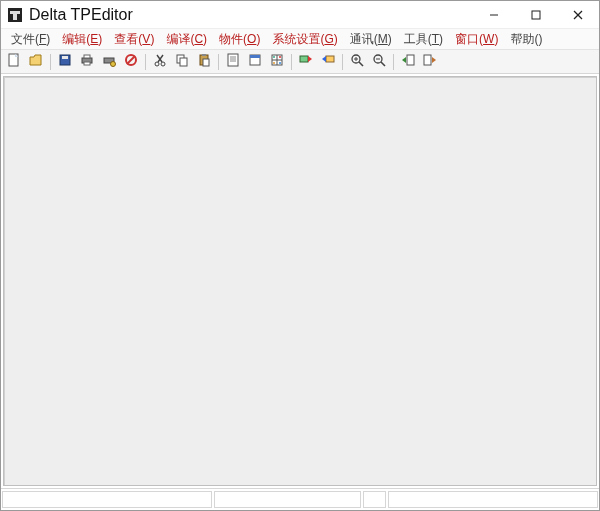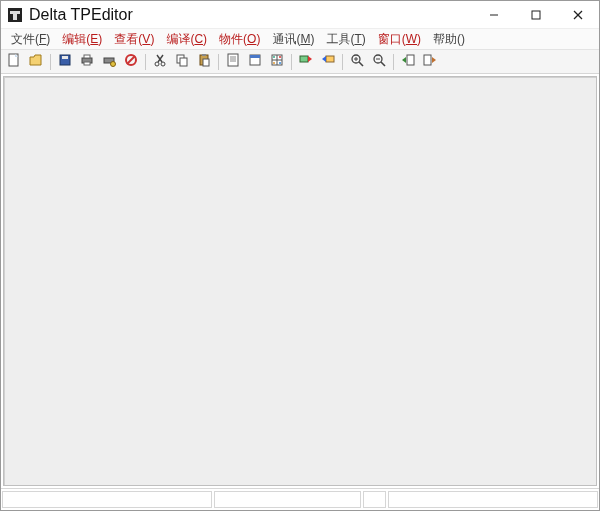--- a/index.html
+++ b/index.html
@@ -136,20 +136,21 @@
       </svg>
     </div>
   </div>
 
   <div class="menubar" id="menubar">
       <div class="menu-item">文件(<u>F</u>)</div>
       <div class="menu-item disabled">编辑(<u>E</u>)</div>
       <div class="menu-item disabled">查看(<u>V</u>)</div>
       <div class="menu-item disabled">编译(<u>C</u>)</div>
       <div class="menu-item disabled">物件(<u>O</u>)</div>
+      <div class="menu-item disabled">系统设置(<u>G</u>)</div>
       <div class="menu-item">通讯(<u>M</u>)</div>
       <div class="menu-item">工具(<u>T</u>)</div>
       <div class="menu-item disabled">窗口(<u>W</u>)</div>
       <div class="menu-item">帮助()</div>
     </div>
 
   <div class="toolbar" id="toolbar">
       <div class="tool-btn">
         <span><svg width="14" height="14">
             <rect x="2" y="1" width="9" height="12" fill="#fff" stroke="#555"></rect>

